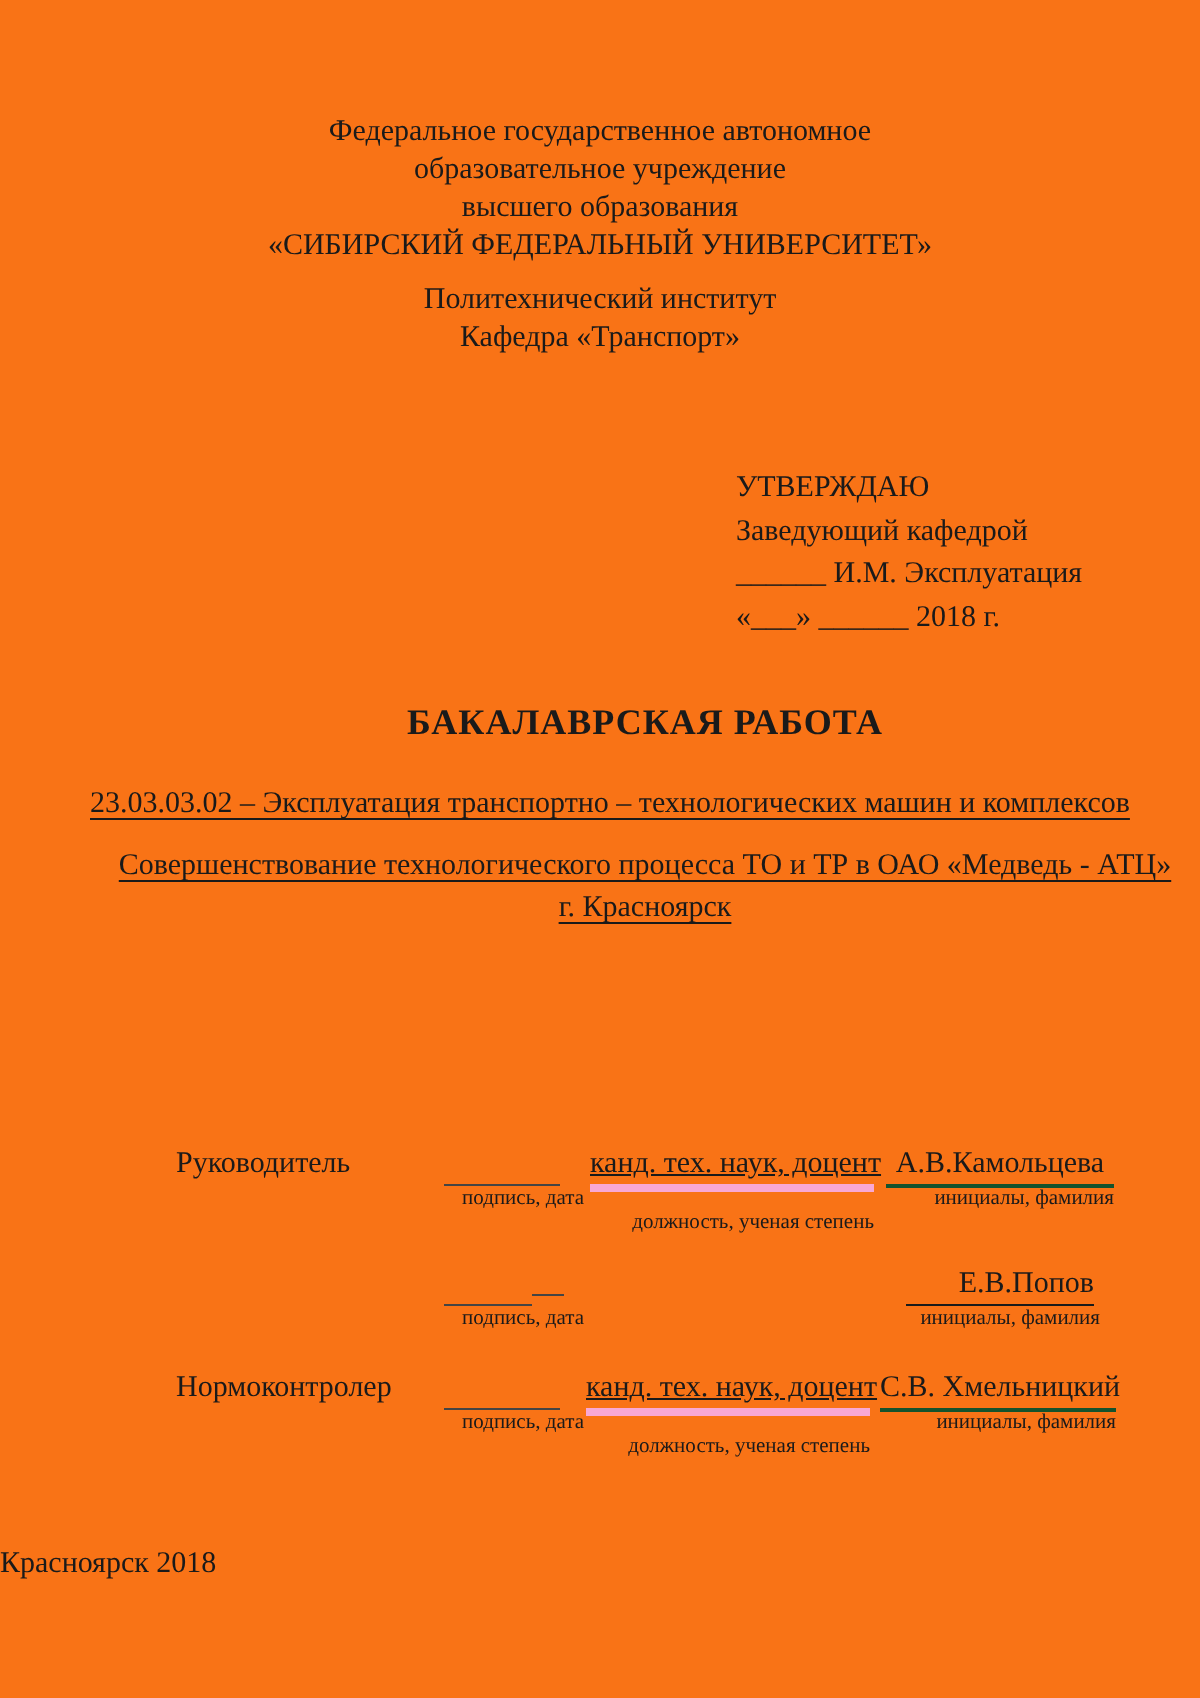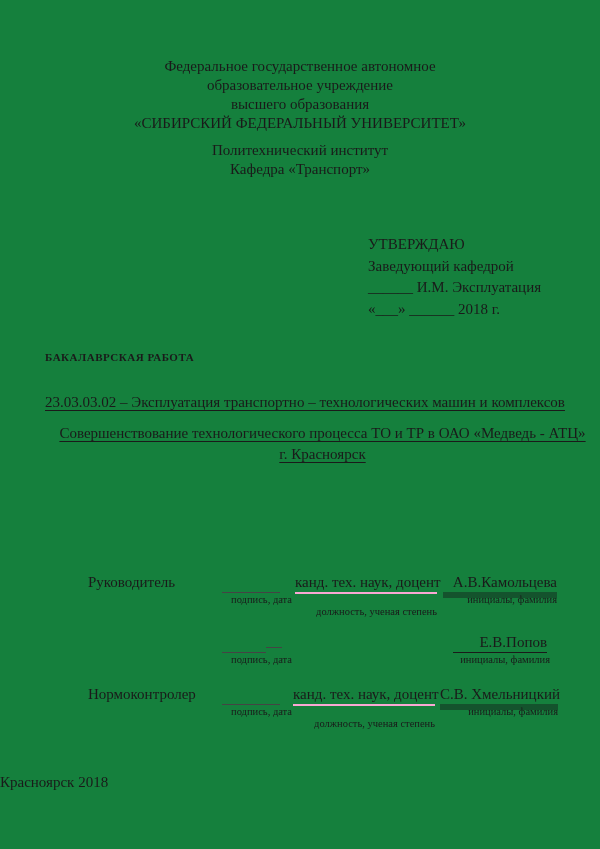--- a/index.html
+++ b/index.html
@@ -4,21 +4,21 @@
 <style>
   html, body {
     margin: 0;
     padding: 0;
     background: #ffffff;
   }
   .page {
     position: relative;
     width: 600px;
     height: 849px;
-    background: #15803d;
+    background: #f97316;
     color: #1a1a1a;
     font-family: "Liberation Serif", "DejaVu Serif", serif;
     font-size: 15px;
     overflow: hidden;
   }
   .center-block {
     position: absolute;
     left: 0;
     right: 0;
     text-align: center;
@@ -34,23 +34,23 @@
     line-height: 21.5px;
     text-align: left;
     white-space: nowrap;
   }
 
   .work-title {
     position: absolute;
     left: 45px;
     right: 0;
     top: 351px;
-    text-align: left;
+    text-align: center;
     font-weight: bold;
-    font-size: 11px;
+    font-size: 18px;
     letter-spacing: 0.5px;
   }
   .specialty {
     position: absolute;
     left: 45px;
     right: 0;
     top: 394px;
   }
   .topic {
     position: absolute;
@@ -80,22 +80,22 @@
   }
   .sig-row .role    { left: 88px;  width: 130px; }
   .sig-row .sigline { left: 222px; width: 58px;  border-bottom: 1px solid #444; }
   .sig-row .sigline-tail {
     position: absolute;
     top: 14px;
     left: 266px;
     width: 16px;
     border-top: 1px solid #444;
   }
-  .sig-row .degree  { left: 295px; width: 142px; border-bottom: 2px solid #f9a8d4; text-align: center; }
-  .sig-row .name    { left: 443px; width: 114px; border-bottom: 6px solid #14532d; text-align: right; }
+  .sig-row .degree  { left: 295px; width: 142px; border-bottom: 4px solid #f9a8d4; text-align: center; text-decoration: underline; }
+  .sig-row .name    { left: 443px; width: 114px; border-bottom: 2px solid #14532d; text-align: center; }
   .sig-row .name-left { left: 453px; width: 92px; text-align: right; padding-left: 2px; }
   .sig-row .cap {
     position: absolute;
     top: 20px;
     font-size: 10.5px;
     line-height: 13px;
     text-align: right;
     white-space: nowrap;
   }
   .cap-sig  { left: 210px; width: 82px; }

